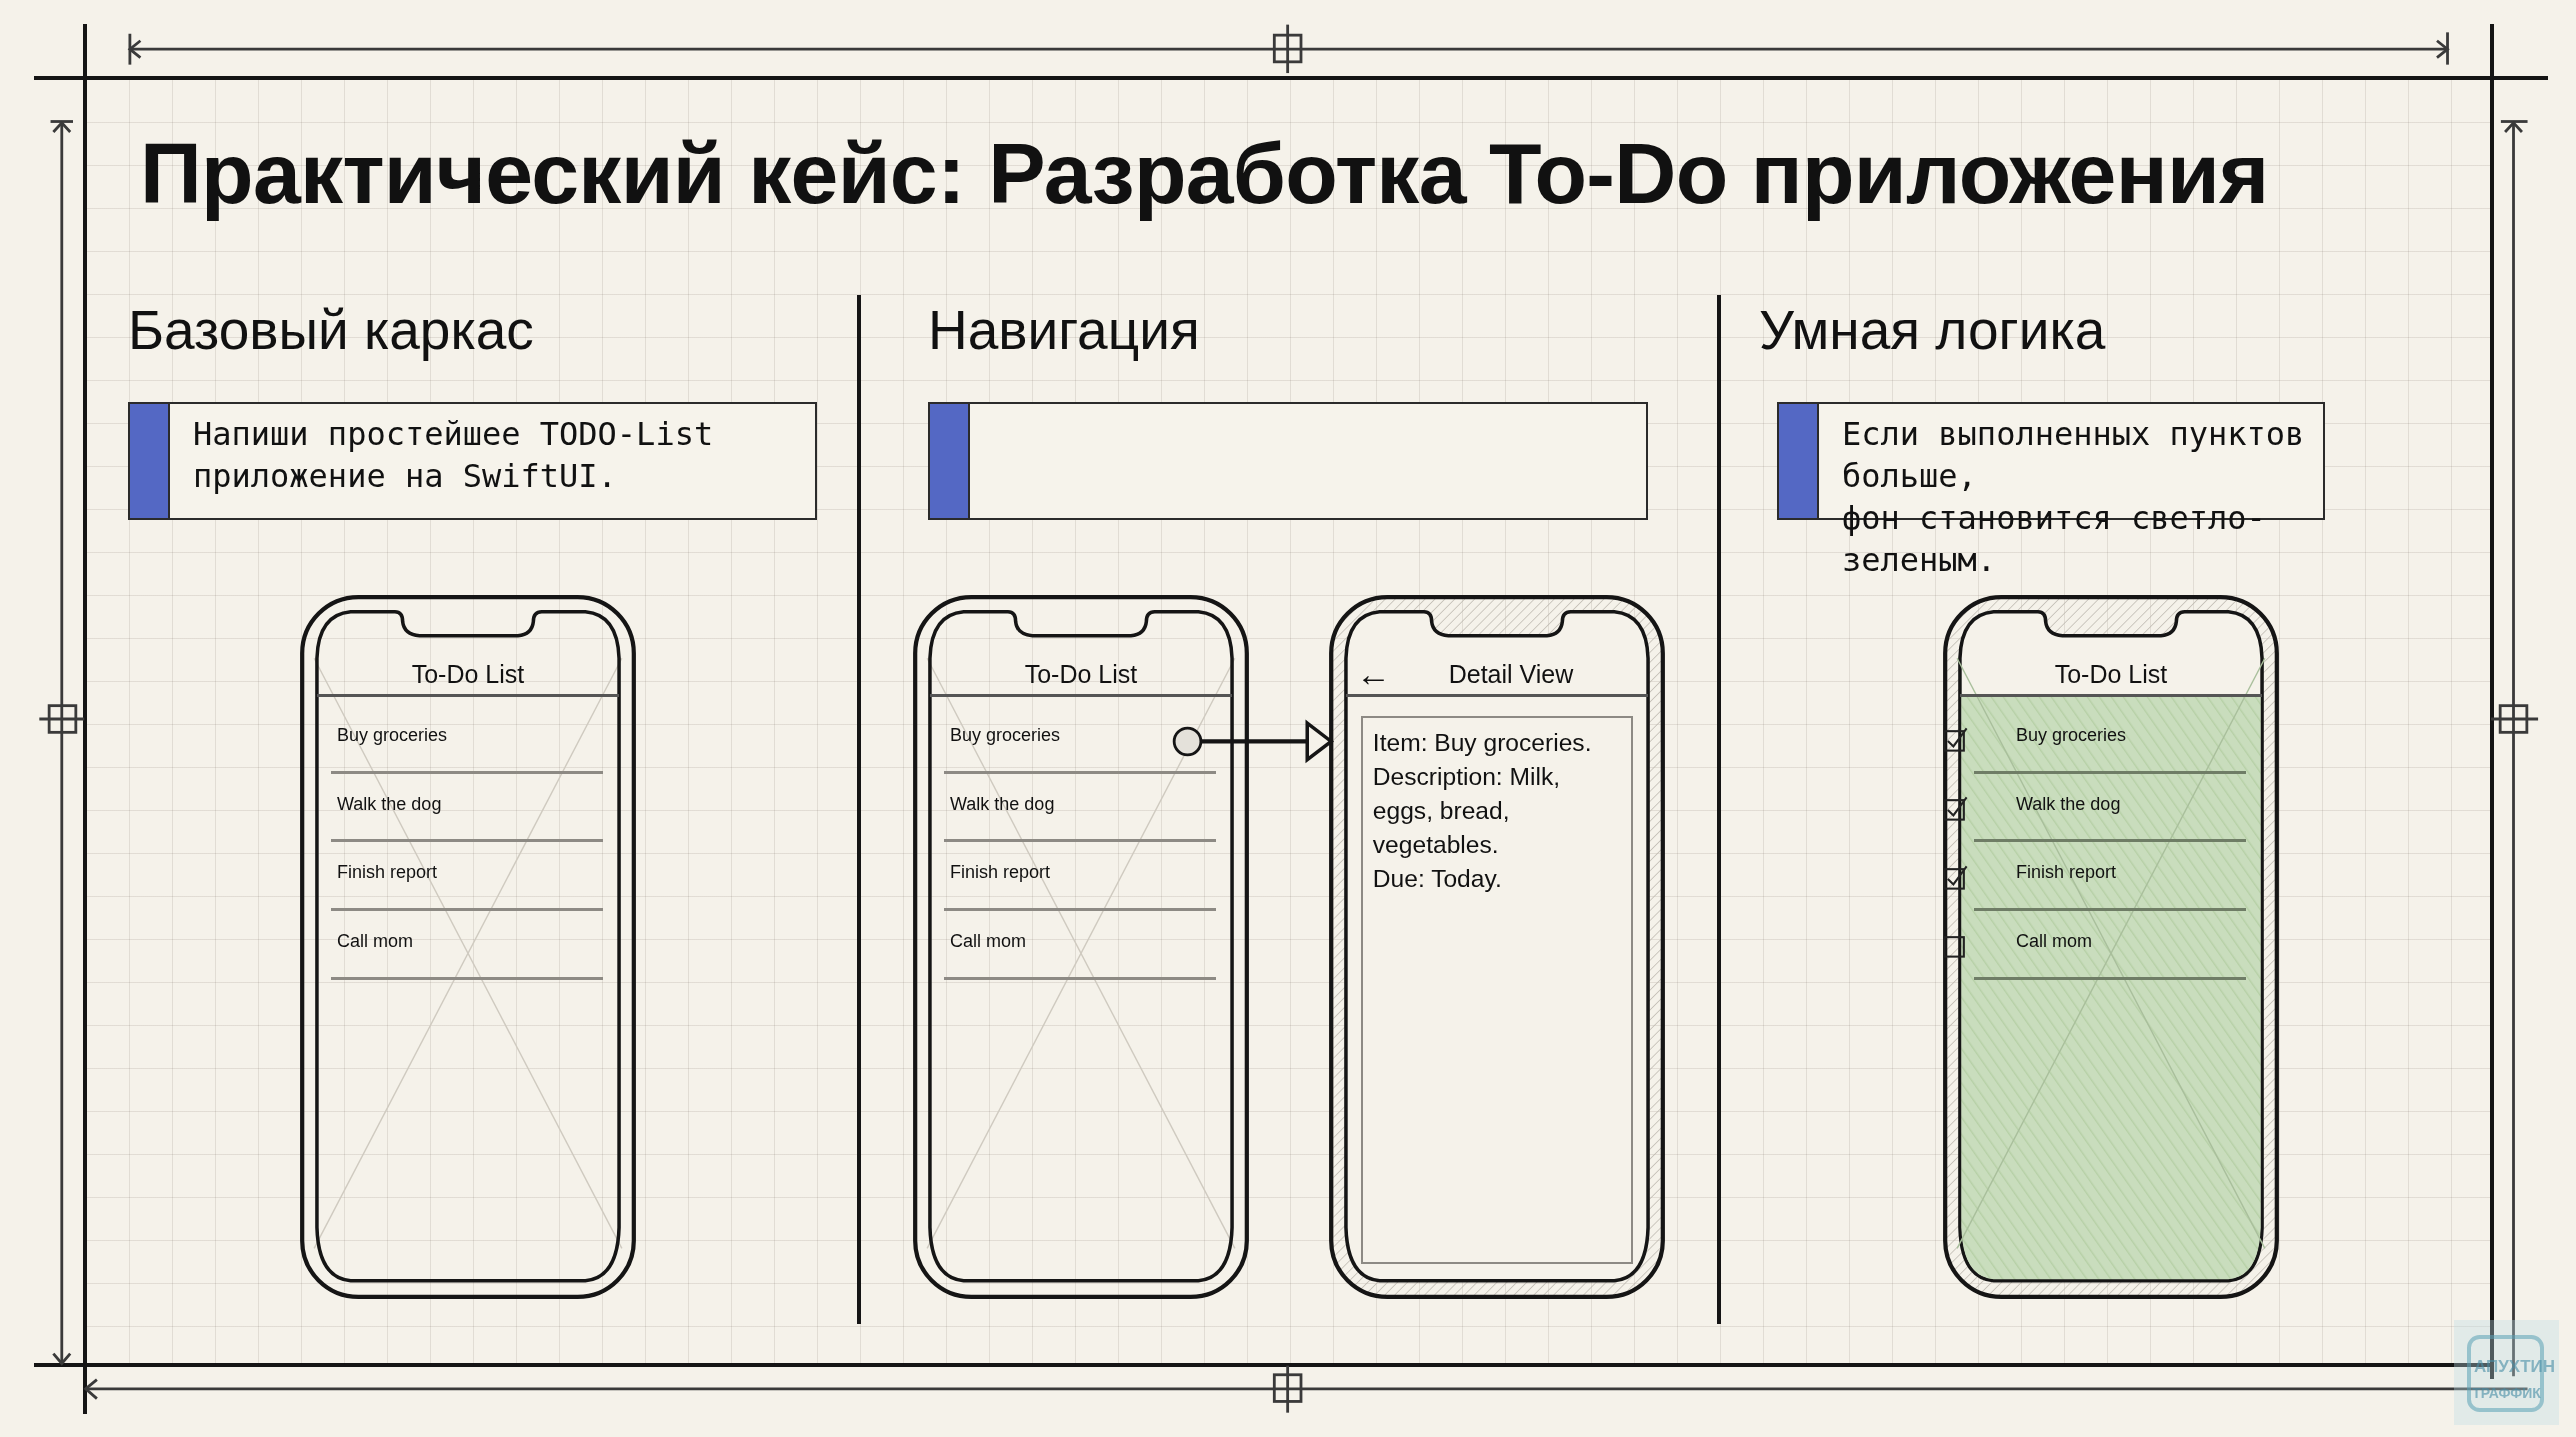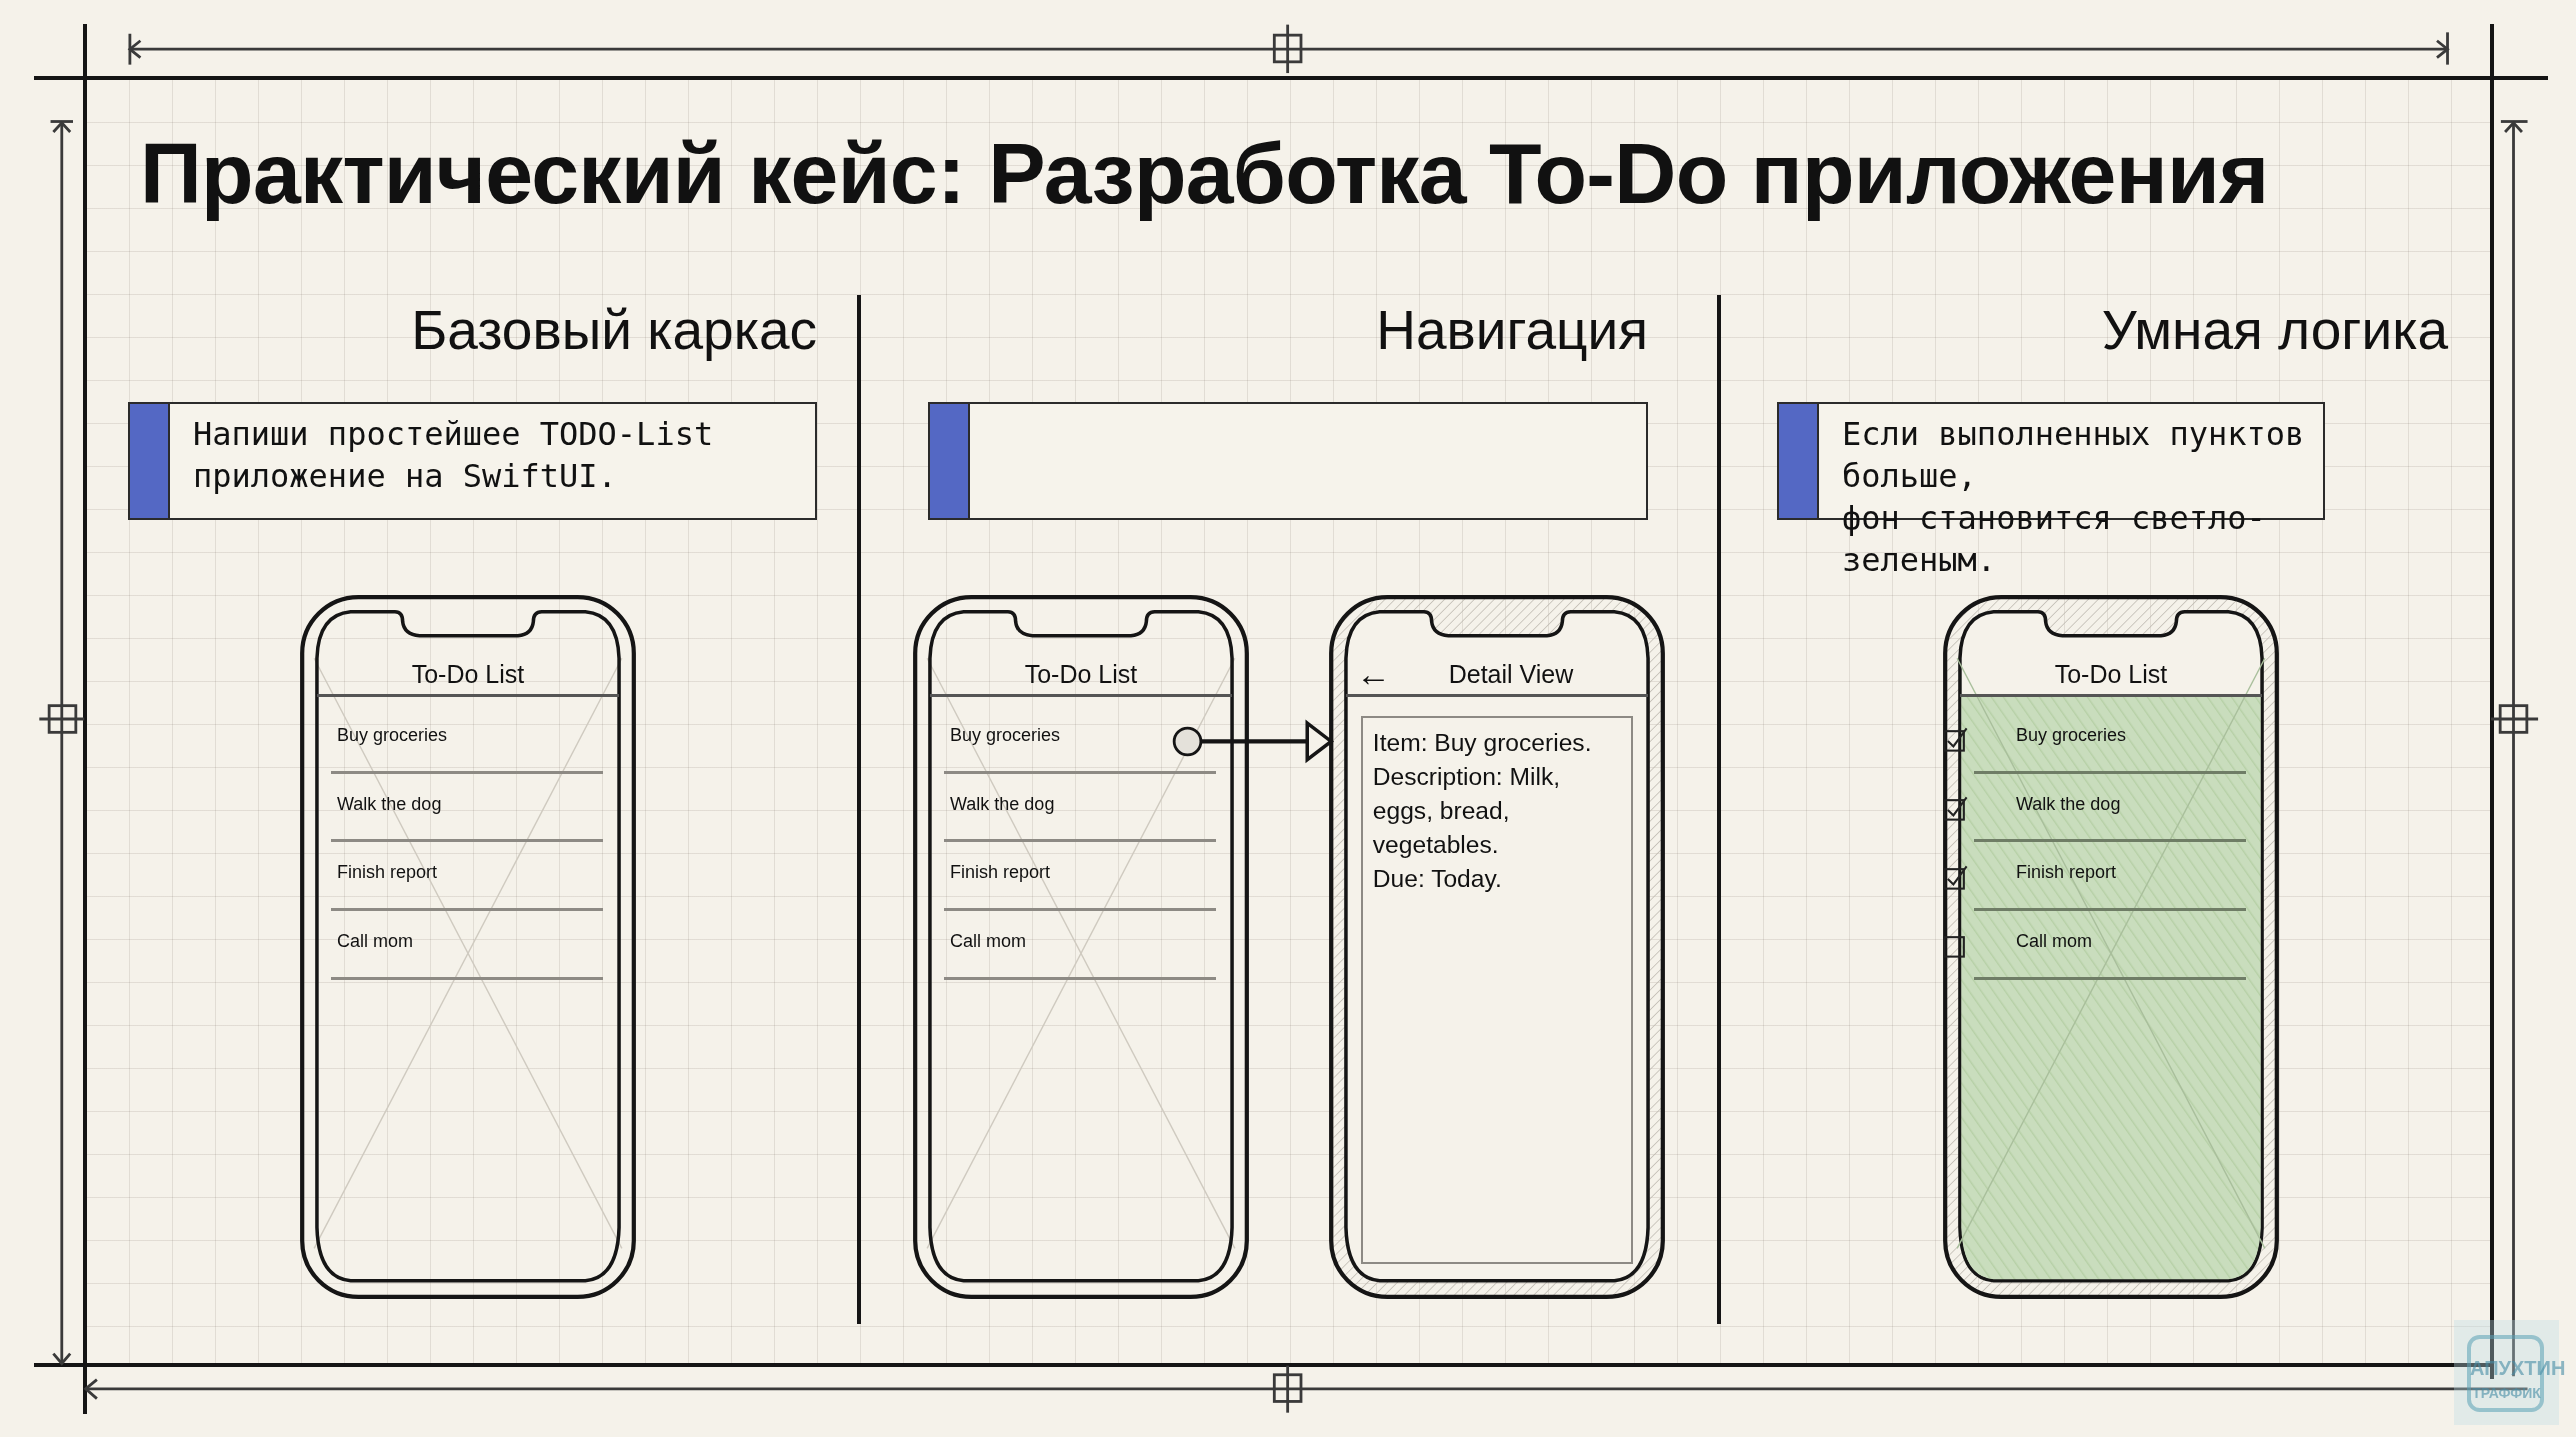--- a/index.html
+++ b/index.html
@@ -15,21 +15,21 @@
       linear-gradient(to right, rgba(120,110,100,0.16) 1.4px, transparent 1.4px),
       linear-gradient(to bottom, rgba(120,110,100,0.16) 1.4px, transparent 1.4px);
     background-size:43px 43px;
   }
   .line { position:absolute; background:#151515; }
   .title {
     position:absolute; left:140px; top:124px; font-size:86px; font-weight:700;
     letter-spacing:-0.7px; white-space:nowrap;
   }
   .heading {
-    position:absolute; top:298px; font-size:55px; text-align:right; white-space:nowrap;
+    position:absolute; top:298px; font-size:55px; text-align:left; white-space:nowrap;
   }
   .card {
     position:absolute; top:402px; height:118px; border:2.8px solid #2b2b2b;
     background:#f6f3eb; box-sizing:border-box;
   }
   .card .accent { position:absolute; left:0; top:0; bottom:0; width:38px; background:#5468c4; border-right:2.8px solid #2b2b2b; }
   .card .txt {
     position:absolute; left:63px; top:9px; right:14px;
     font-family:"DejaVu Sans Mono", monospace; font-size:32px; line-height:42px;
     white-space:pre-line;
@@ -52,21 +52,21 @@
     background:rgba(190,220,230,0.35);
   }
   .wm-frame {
     position:absolute; left:12.6px; top:15.4px; width:77px; height:77px;
     border:4.9px solid rgba(90,160,180,0.55); border-radius:12.6px; box-sizing:border-box;
   }
   .wm-t1, .wm-t2 {
     position:absolute; left:0; right:0; text-align:center; color:rgba(70,140,165,0.6);
     font-weight:700;
   }
-  .wm-t1 { top:37px; font-size:20px;margin-left:16px; }
+  .wm-t1 { top:37px; font-size:17px;margin-left:16px; }
   .wm-t2 { top:65px; font-size:14px; }
 </style>
 </head>
 <body>
 
 <div class="grid"></div>
 
 <div class="line" style="left:34px;top:76px;width:2514px;height:3.5px;"></div>
 <div class="line" style="left:34px;top:1363px;width:2457px;height:3.5px;"></div>
 <div class="line" style="left:83px;top:24px;width:3.5px;height:1390px;"></div>

